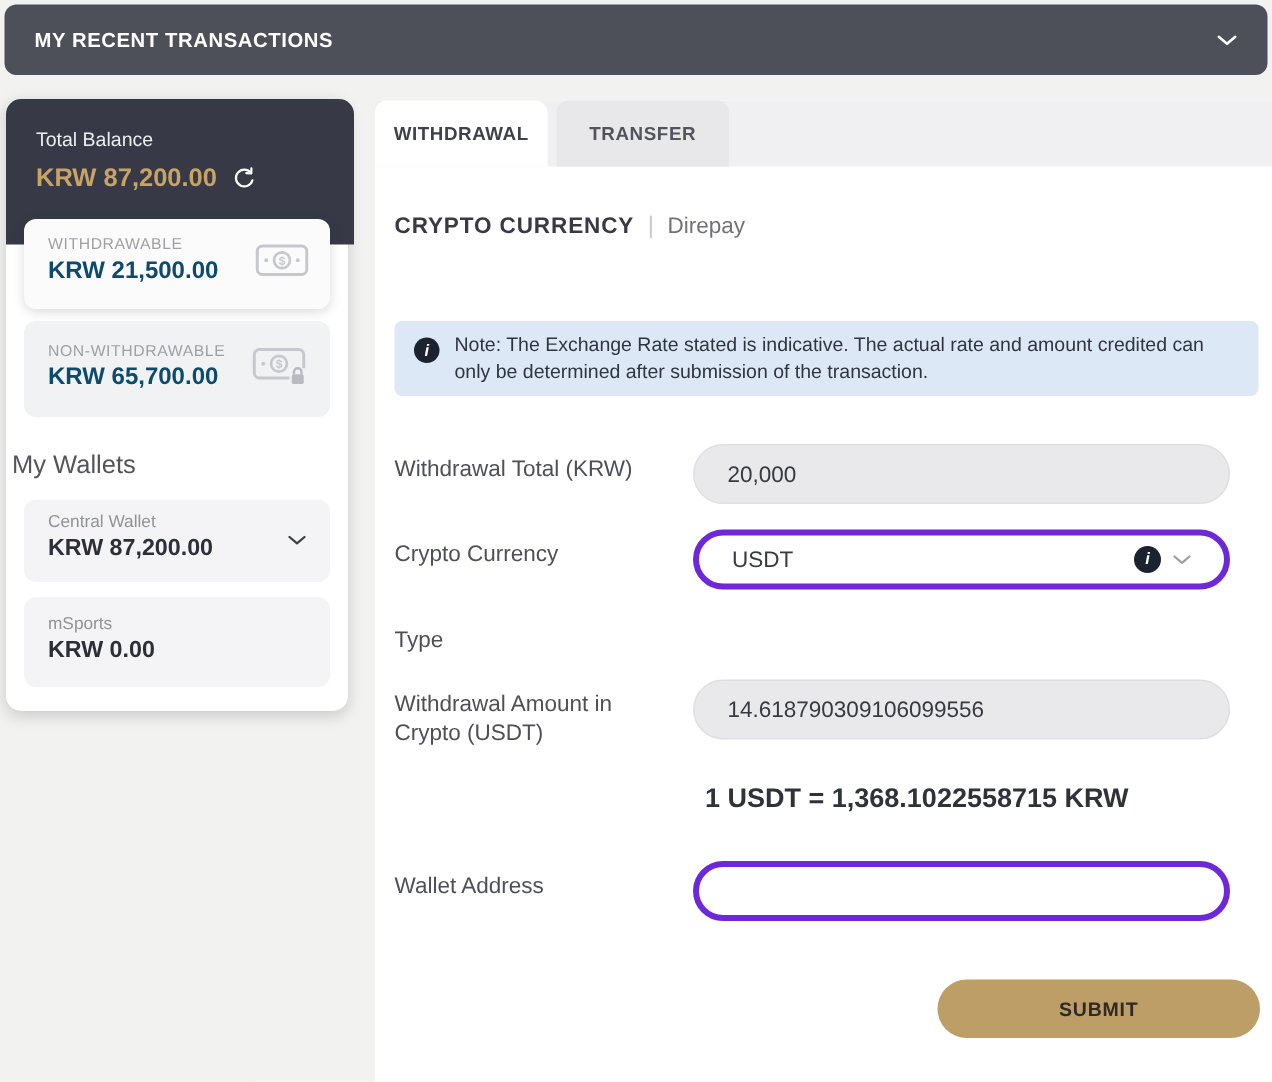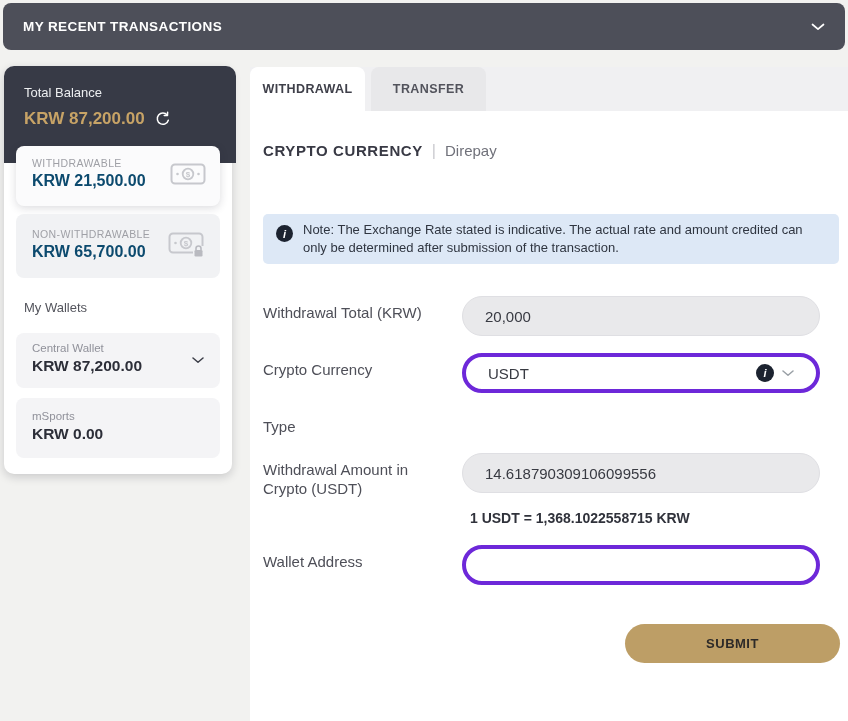--- a/index.html
+++ b/index.html
@@ -34,21 +34,21 @@
   .balance-value { color:#c7a366; font-size:17px; font-weight:700; }
   .mini-card {
     position:absolute; left:12px; width:204px; border-radius:8px;
     padding:11px 14px 0 16px;
   }
   .mini-card .mc-label { color:#9fa0a6; font-size:10.5px; letter-spacing:.4px; }
   .mini-card .mc-value { color:#0c4a6e; font-size:16px; font-weight:700; margin-top:3px; }
   .card-withdrawable { top:80px; height:60px; background:#fbfbfc; box-shadow:0 2px 8px rgba(30,32,50,.16); }
   .card-nonwithdrawable { top:148px; height:64px; background:#f1f2f4; padding-top:14px; }
   .mc-icon { position:absolute; right:14px; top:50%; transform:translateY(-50%); }
-  .my-wallets-label { position:absolute; left:20px; top:234px; font-size:13px; color:#53545c; }
+  .my-wallets-label { position:absolute; left:4px; top:234px; font-size:17px; color:#53545c; }
   .wallet-card {
     position:absolute; left:12px; width:204px; background:#f4f4f6; border-radius:8px;
     padding:9px 14px 0 16px; cursor:pointer;
   }
   .wallet-card .w-name { color:#90919a; font-size:11.5px; }
   .wallet-card .w-value { color:#2c2e38; font-size:15.5px; font-weight:700; margin-top:3px; }
   .card-central { top:267px; height:55px; }
   .card-msports { top:332px; height:60px; padding-top:12px; }
   .w-chevron { position:absolute; right:16px; top:24px; }
   
@@ -90,22 +90,22 @@
   .field-white { background:#ffffff; border:4px solid #6d28d9; }
   .dropdown {
     display:flex; align-items:center; justify-content:space-between; cursor:pointer;
   }
   .dd-icons { display:flex; align-items:center; gap:8px; }
   .dd-info {
     width:18px; height:18px; border-radius:50%; background:#1c2330; color:#fff;
     font-size:11px; font-weight:700; font-style:italic;
     display:flex; align-items:center; justify-content:center;
   }
-  .rate { margin-top:12px; margin-left:207px; font-size:14px; font-weight:700; color:#30323b; }
-  .row-wallet { margin-top:19px; }
+  .rate { margin-top:24px; margin-left:207px; font-size:18px; font-weight:700; color:#30323b; }
+  .row-wallet { margin-top:31px; }
   .submit-row { margin-top:39px; display:flex; justify-content:flex-end; }
   .submit-btn {
     width:215px; height:39px; border:none; border-radius:20px; background:#bd9e66;
     color:#2d2a28; font-size:13px; font-weight:700; letter-spacing:.5px;
     font-family:"Liberation Sans", sans-serif; cursor:pointer;
   }
 </style>
 </head>
 <body>
 

